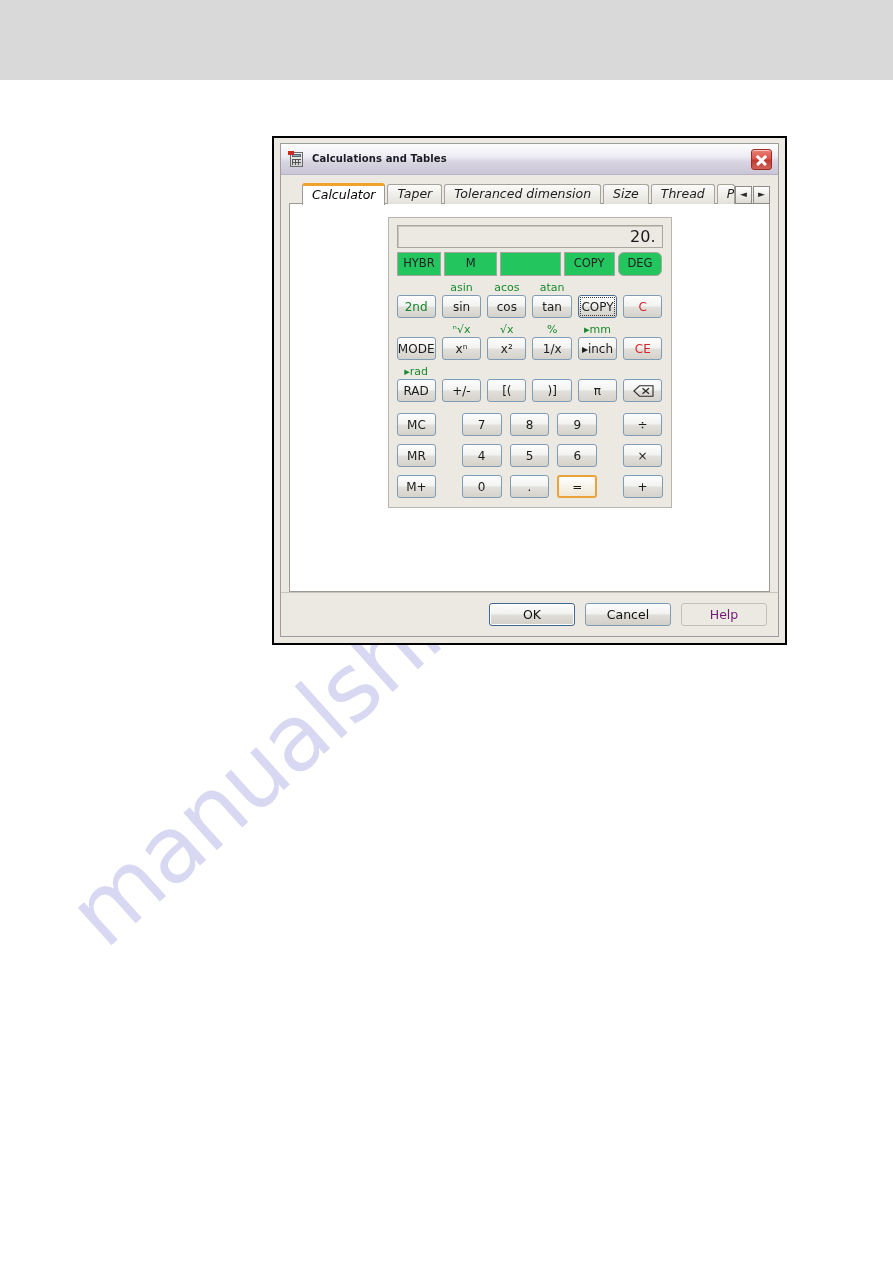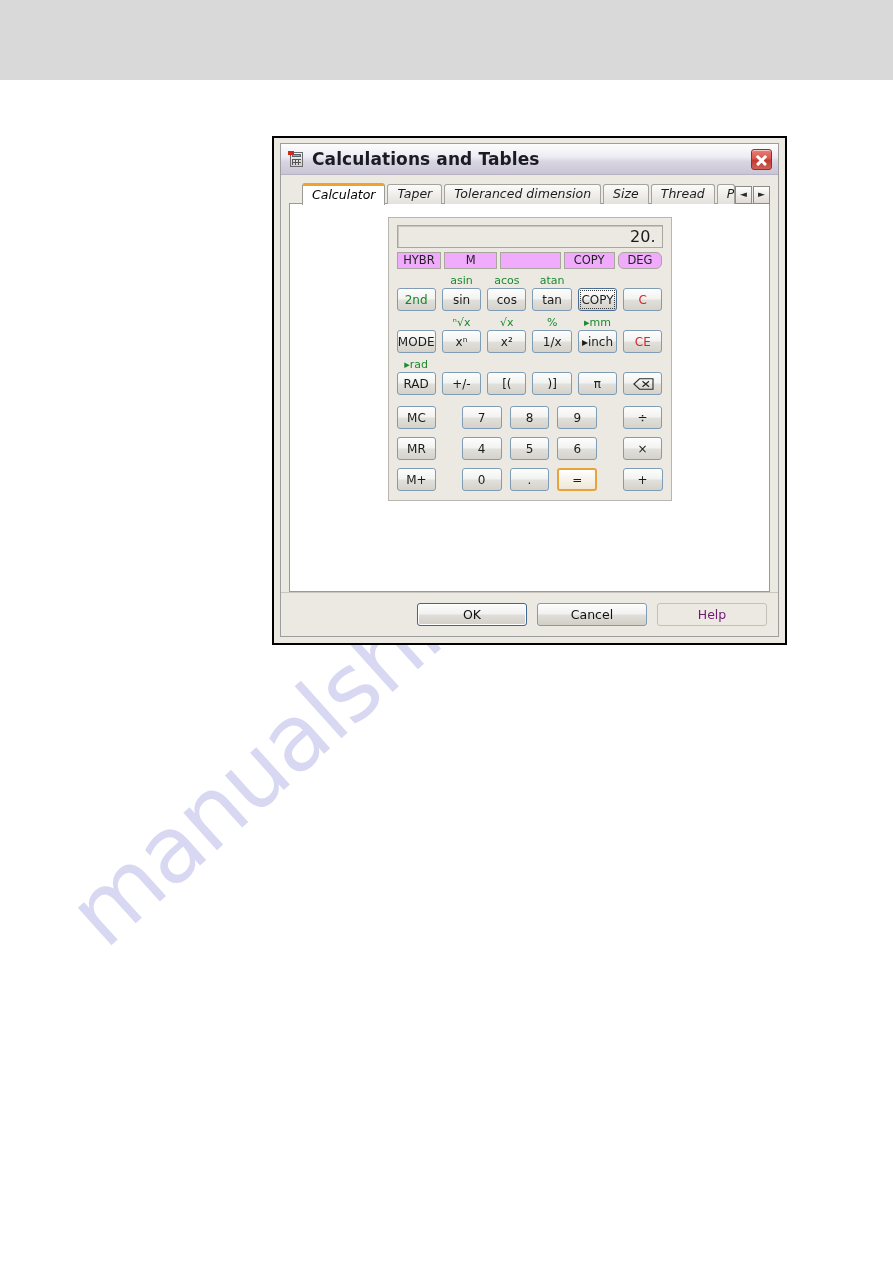--- a/index.html
+++ b/index.html
@@ -96,21 +96,21 @@
       linear-gradient(to bottom, #555 1px, transparent 1px);
     background-size: 3px 3px;
   }
   .app-icon .tick {
     position: absolute; left: 0px; top: 0px;
     width: 6px; height: 4px;
     background: #d02a1e;
   }
   .title-text {
     font-family: "DejaVu Sans", sans-serif;
-    font-size: 17px;
+    font-size: 10px;
     font-weight: bold;
     color: #1b1b24;
     letter-spacing: .1px;
     flex: 1 1 auto;
     line-height: 1;
   }
   .close-btn {
     width: 21px; height: 21px;
     margin-right: 2px;
     border-radius: 3px;
@@ -226,23 +226,23 @@
     font-size: 16px;
     color: #1a1a1a;
     margin-bottom: 4px;
   }
   .statusrow {
     display: flex;
     gap: 3px;
     margin-bottom: 5px;
   }
   .statusrow .cell {
-    height: 17px;
+    height: 24px;
     border: 1px solid #a9a69f;
-    background: #f0abfc;
+    background: #22c55e;
     display: flex; align-items: center; justify-content: center;
     font-family: "DejaVu Sans", sans-serif;
     font-size: 11.5px;
     color: #222;
     line-height: 1;
   }
   .statusrow .c1 { width: 46px; }
   .statusrow .c2 { width: 54px; }
   .statusrow .c3 { width: 62px; }
   .statusrow .c4 { width: 52px; }
@@ -305,21 +305,21 @@
     height: 44px;
     background: #ece9e3;
     border-top: 1px solid #c9c6bf;
     display: flex;
     align-items: center;
     justify-content: flex-end;
     padding-right: 11px;
     gap: 10px;
   }
   .dlgbtn {
-    width: 110px; height: 23px;
+    width: 86px; height: 23px;
     border-radius: 3px;
     background: linear-gradient(to bottom,#fdfdfd 0%,#f1f1f0 48%,#e0ded9 52%,#d2cfc8 100%);
     border: 1px solid #7f9cb5;
     display: flex; align-items: center; justify-content: center;
     font-family: "DejaVu Sans", sans-serif;
     font-size: 12.5px;
     color: #111;
     box-shadow: inset 0 1px 0 rgba(255,255,255,.85);
     text-align: right;
   }

